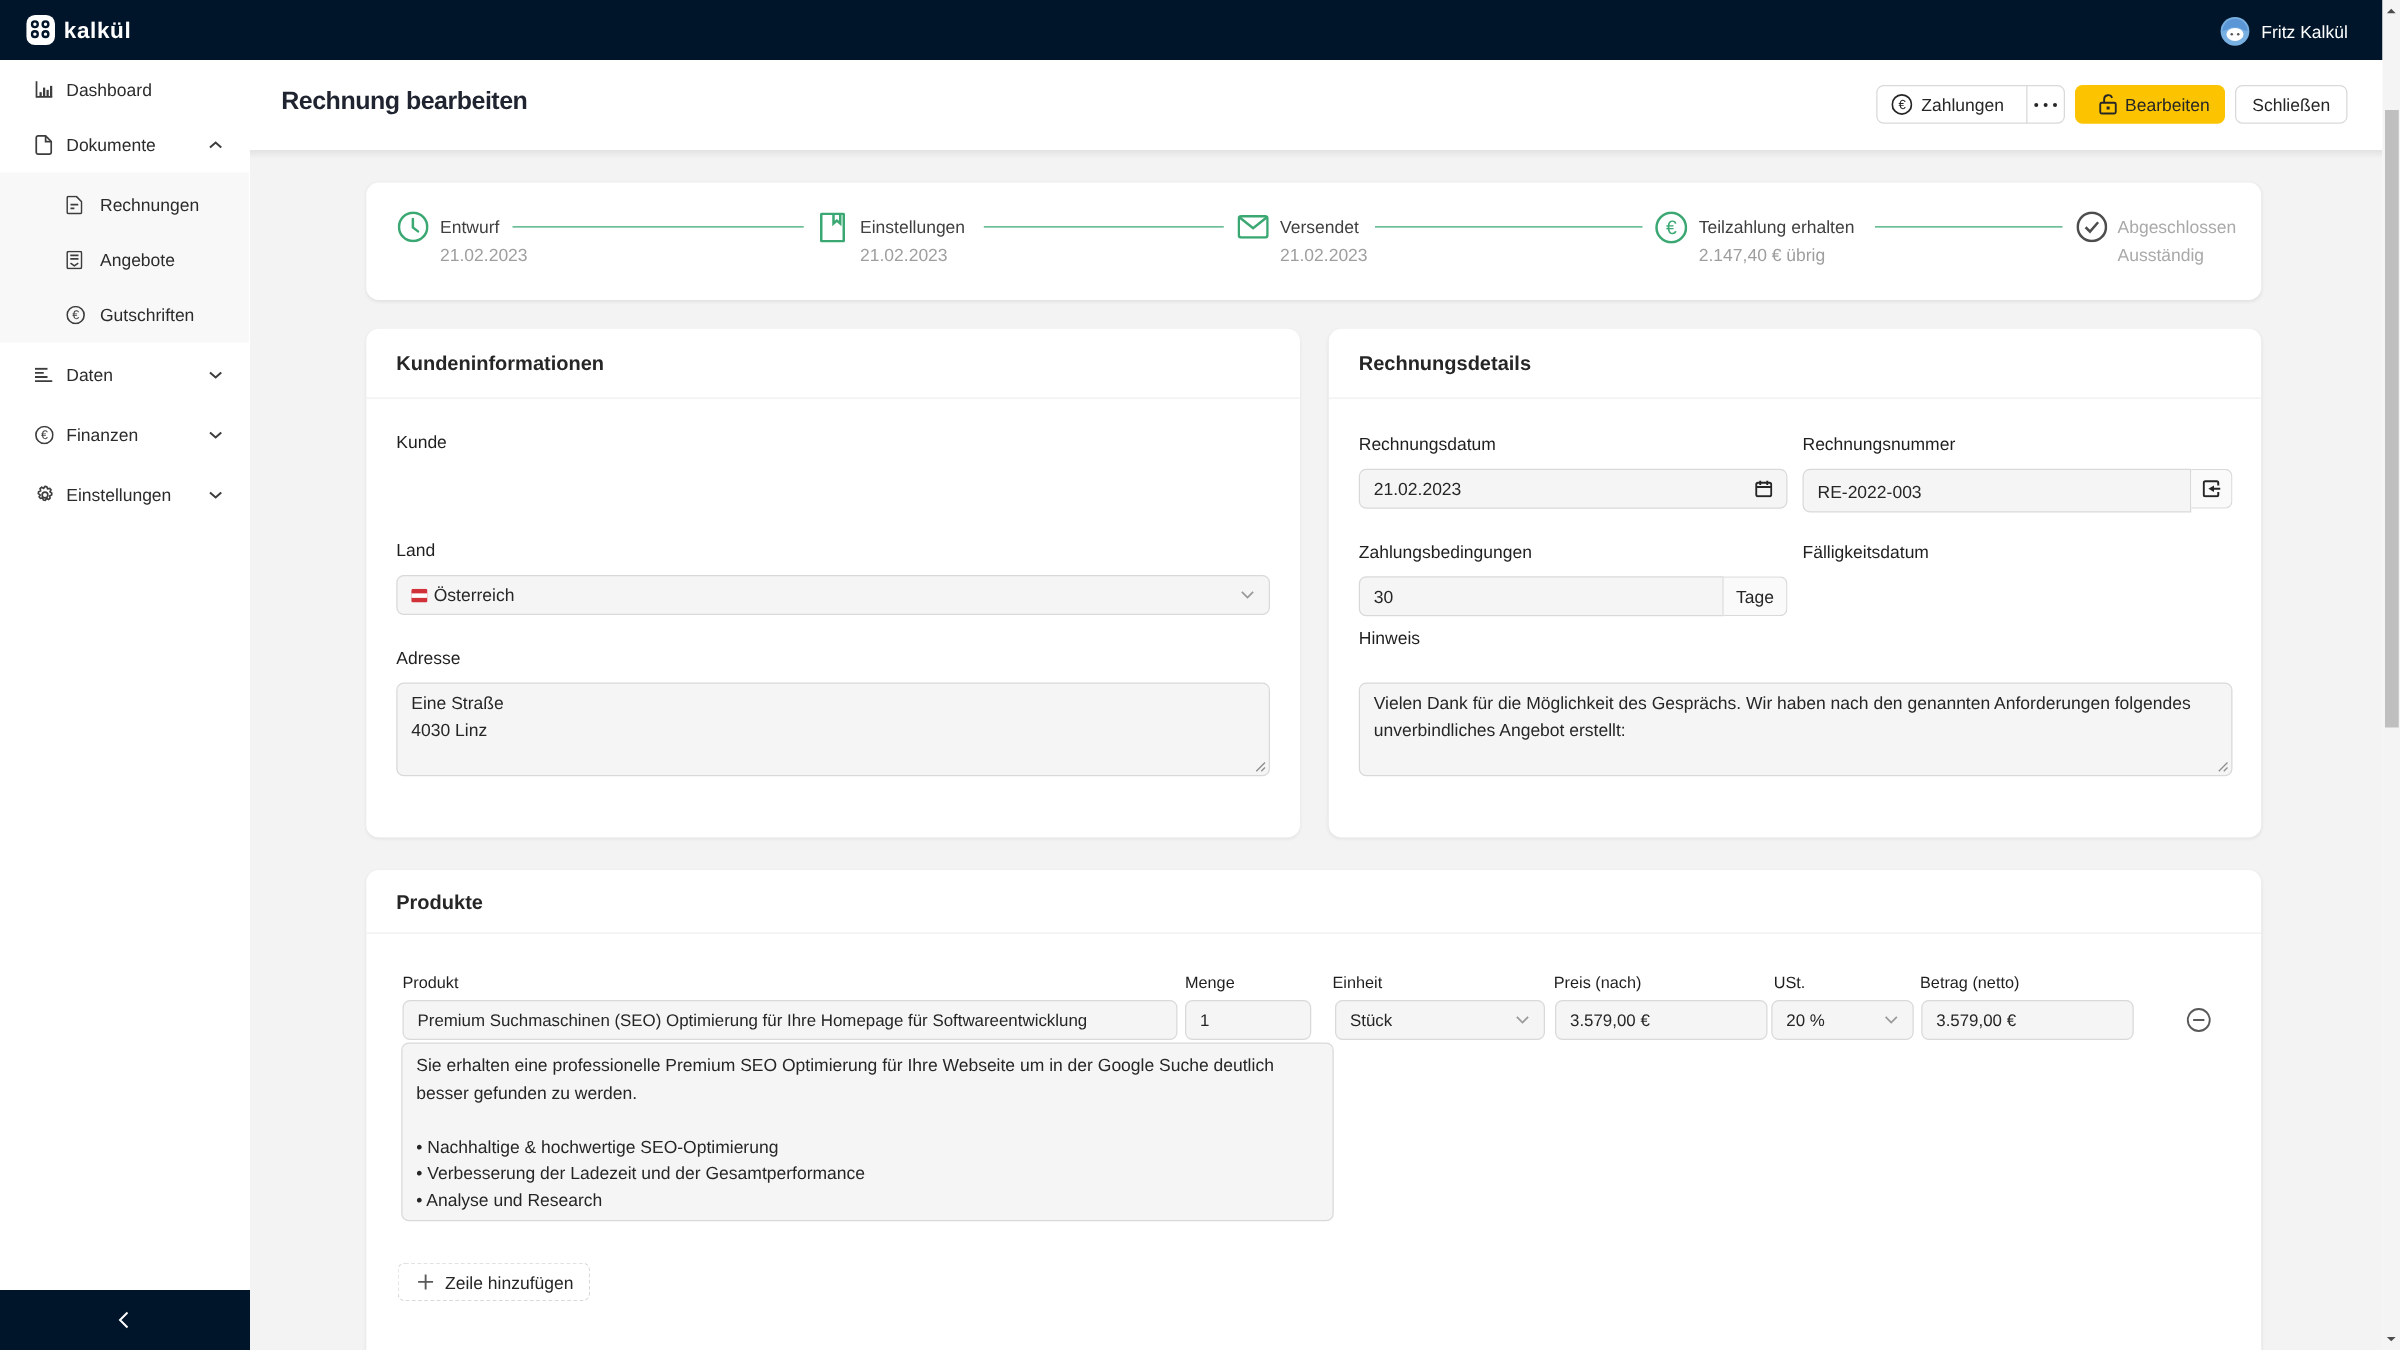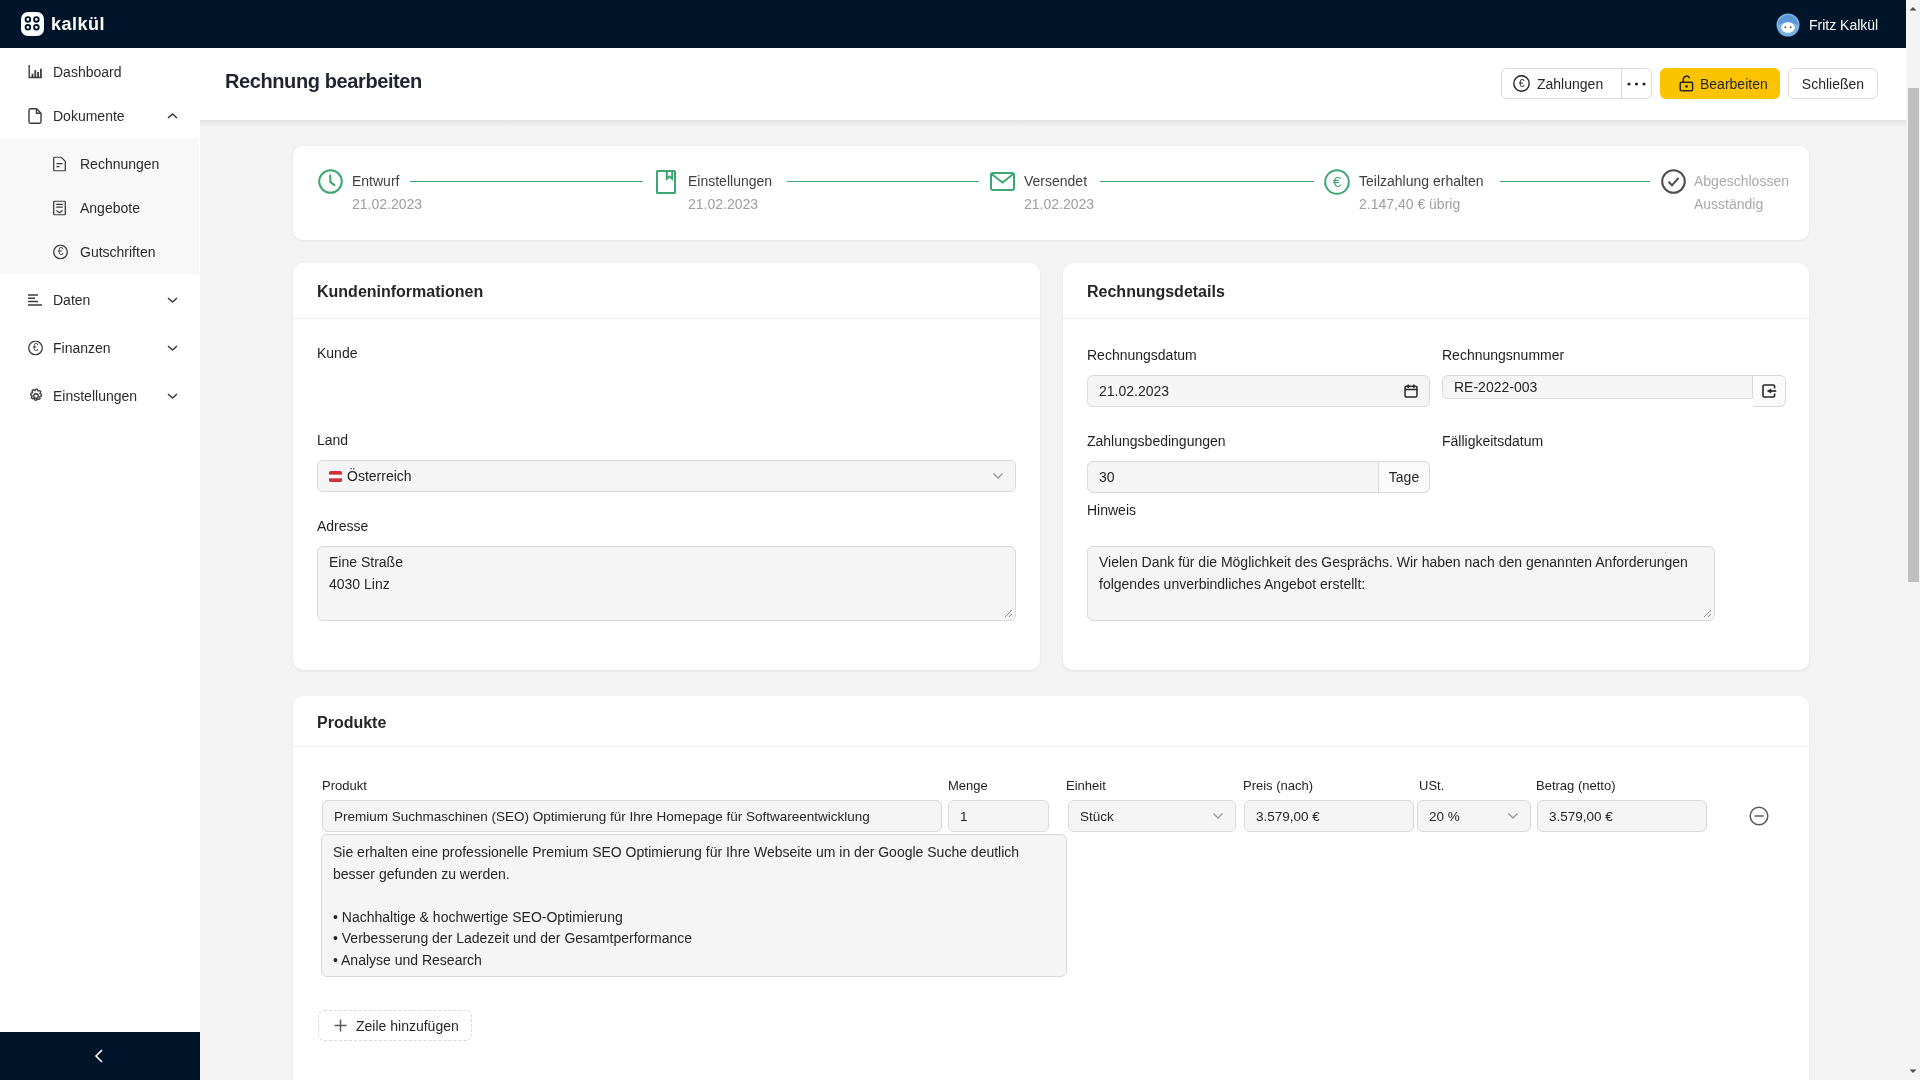--- a/index.html
+++ b/index.html
@@ -224,34 +224,34 @@
   <div class="card-title" style="top:20px;">Rechnungsdetails</div>
   <div class="card-div" style="top:55px;"></div>
   <div class="label" style="left:24px; top:84px;">Rechnungsdatum</div>
   <div class="input" style="left:24px; top:112px; width:343px; height:32px;">21.02.2023
     <svg style="position:absolute; right:11px;" width="14" height="14" viewBox="0 0 14 14">
       <rect x="1" y="2.2" width="12" height="10.8" rx="1.5" fill="none" stroke="#262626" stroke-width="1.5"></rect>
       <path d="M4.2 0.5 V4 M9.8 0.5 V4 M1 5.6 H13" stroke="#262626" stroke-width="1.5"></path>
     </svg>
   </div>
   <div class="label" style="left:379px; top:84px;">Rechnungsnummer</div>
-  <div class="input" style="left:379px; top:112px; width:311px; height:24px; border-radius:6px 0 0 6px;">RE-2022-003</div>
+  <div class="input" style="left:379px; top:112px; width:311px; height:35px; border-radius:6px 0 0 6px;">RE-2022-003</div>
   <div class="input" style="left:690px; top:112px; width:33px; height:32px; border-left:none; border-radius:0 6px 6px 0; background:#fafafa; justify-content:center; padding:0;">
     <svg width="15" height="14" viewBox="0 0 15 14">
       <path d="M12.6 4.4 V2.2 a1.2 1.2 0 0 0 -1.2 -1.2 H2.2 a1.2 1.2 0 0 0 -1.2 1.2 V11.8 a1.2 1.2 0 0 0 1.2 1.2 H11.4 a1.2 1.2 0 0 0 1.2 -1.2 V9.6" fill="none" stroke="#262626" stroke-width="1.6"></path>
       <path d="M14.2 7 H8" fill="none" stroke="#262626" stroke-width="1.7"></path>
       <polygon points="4.7,7 9.2,4.4 9.2,9.6" fill="#262626"></polygon>
     </svg>
   </div>
   <div class="label" style="left:24px; top:170px;">Zahlungsbedingungen</div>
   <div class="input" style="left:24px; top:198px; width:292px; height:32px; border-radius:6px 0 0 6px;">30</div>
   <div class="input" style="left:316px; top:198px; width:51px; height:32px; border-left:none; border-radius:0 6px 6px 0; background:#fafafa; justify-content:center; padding:0;">Tage</div>
   <div class="label" style="left:379px; top:170px;">Fälligkeitsdatum</div>
   <div class="label" style="left:24px; top:239px;">Hinweis</div>
-  <div class="input" style="left:24px; top:283px; width:628px; height:75px; padding-top:4px; line-height:22px; display:block;">Vielen Dank für die Möglichkeit des Gesprächs. Wir haben nach den genannten Anforderungen folgendes unverbindliches Angebot erstellt:
+  <div class="input" style="left:24px; top:283px; width:699px; height:75px; padding-top:4px; line-height:22px; display:block;">Vielen Dank für die Möglichkeit des Gesprächs. Wir haben nach den genannten Anforderungen folgendes unverbindliches Angebot erstellt:
     <svg style="position:absolute; right:2px; bottom:2px;" width="9" height="9" viewBox="0 0 9 9">
         <path d="M8 1 L1 8 M8 5 L5 8" stroke="#8c8c8c" stroke-width="1"></path>
       </svg>
   </div>
 </div>
 
 <div class="card" id="card-produkte" style="left:293px; top:696px; width:1516px; height:420px;">
   <div class="card-title" style="top:18px;">Produkte</div>
   <div class="card-div" style="top:50px;"></div>
   <div class="label" style="left:29px; top:82px; font-size:13px;">Produkt</div>

